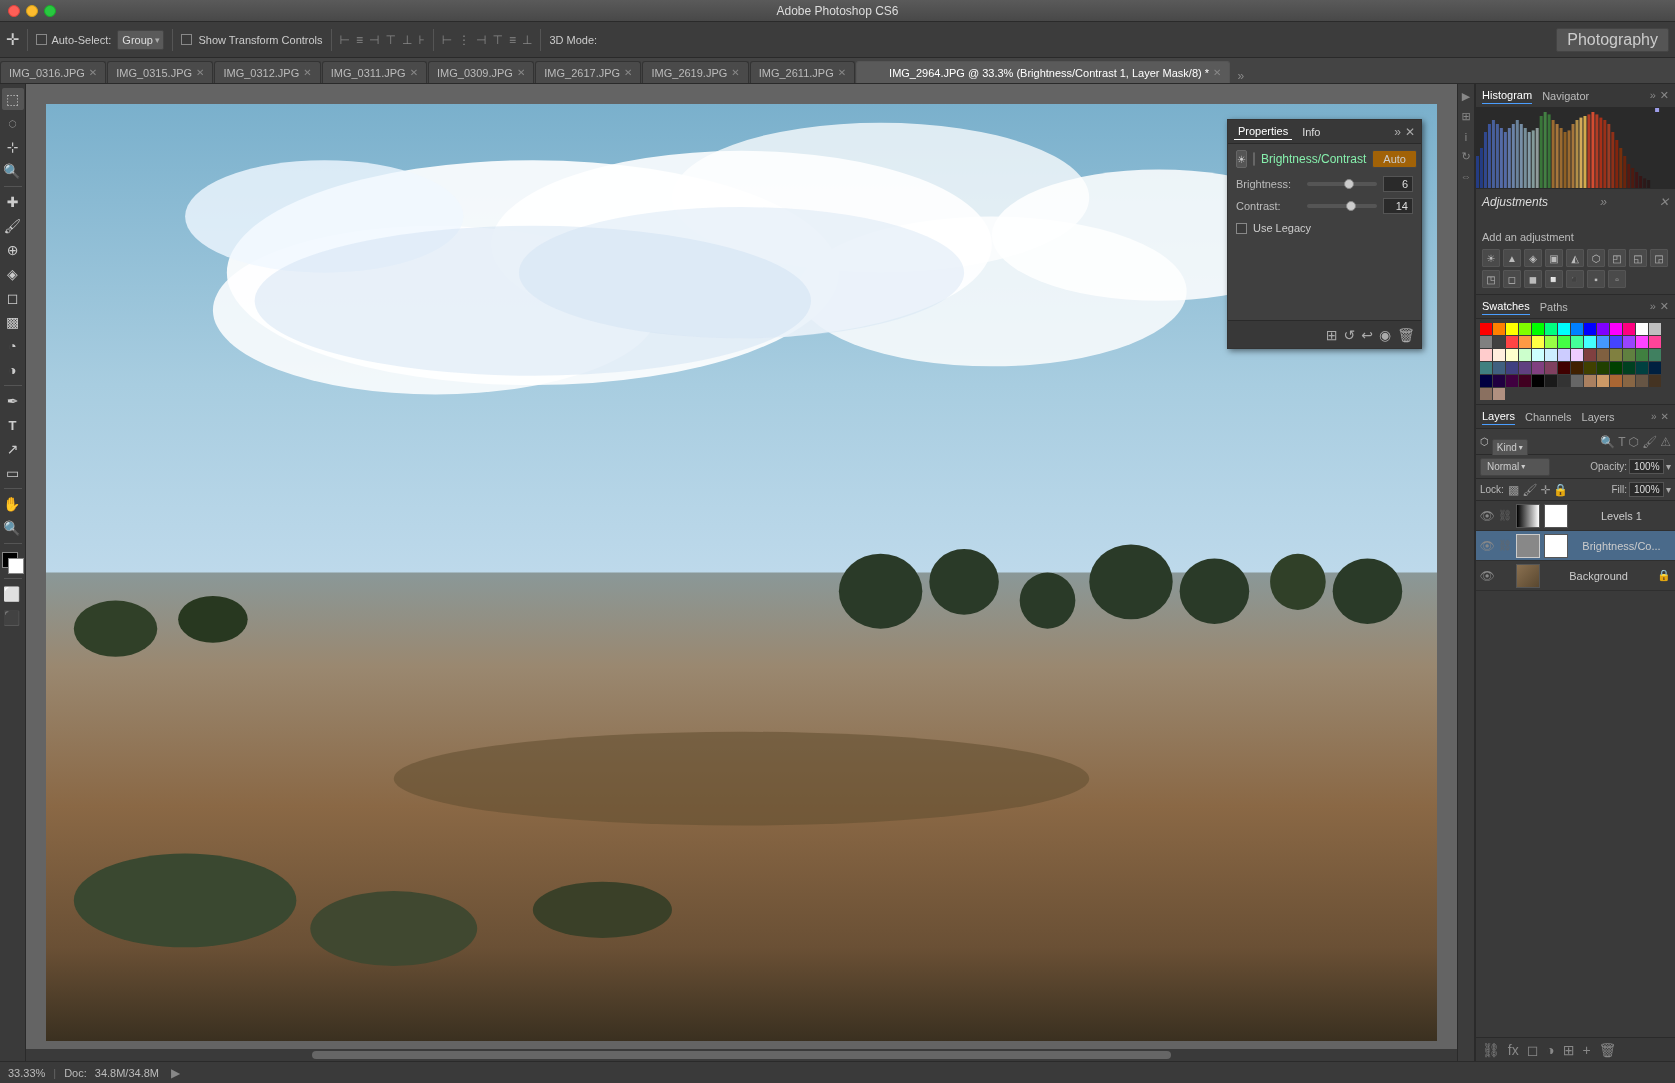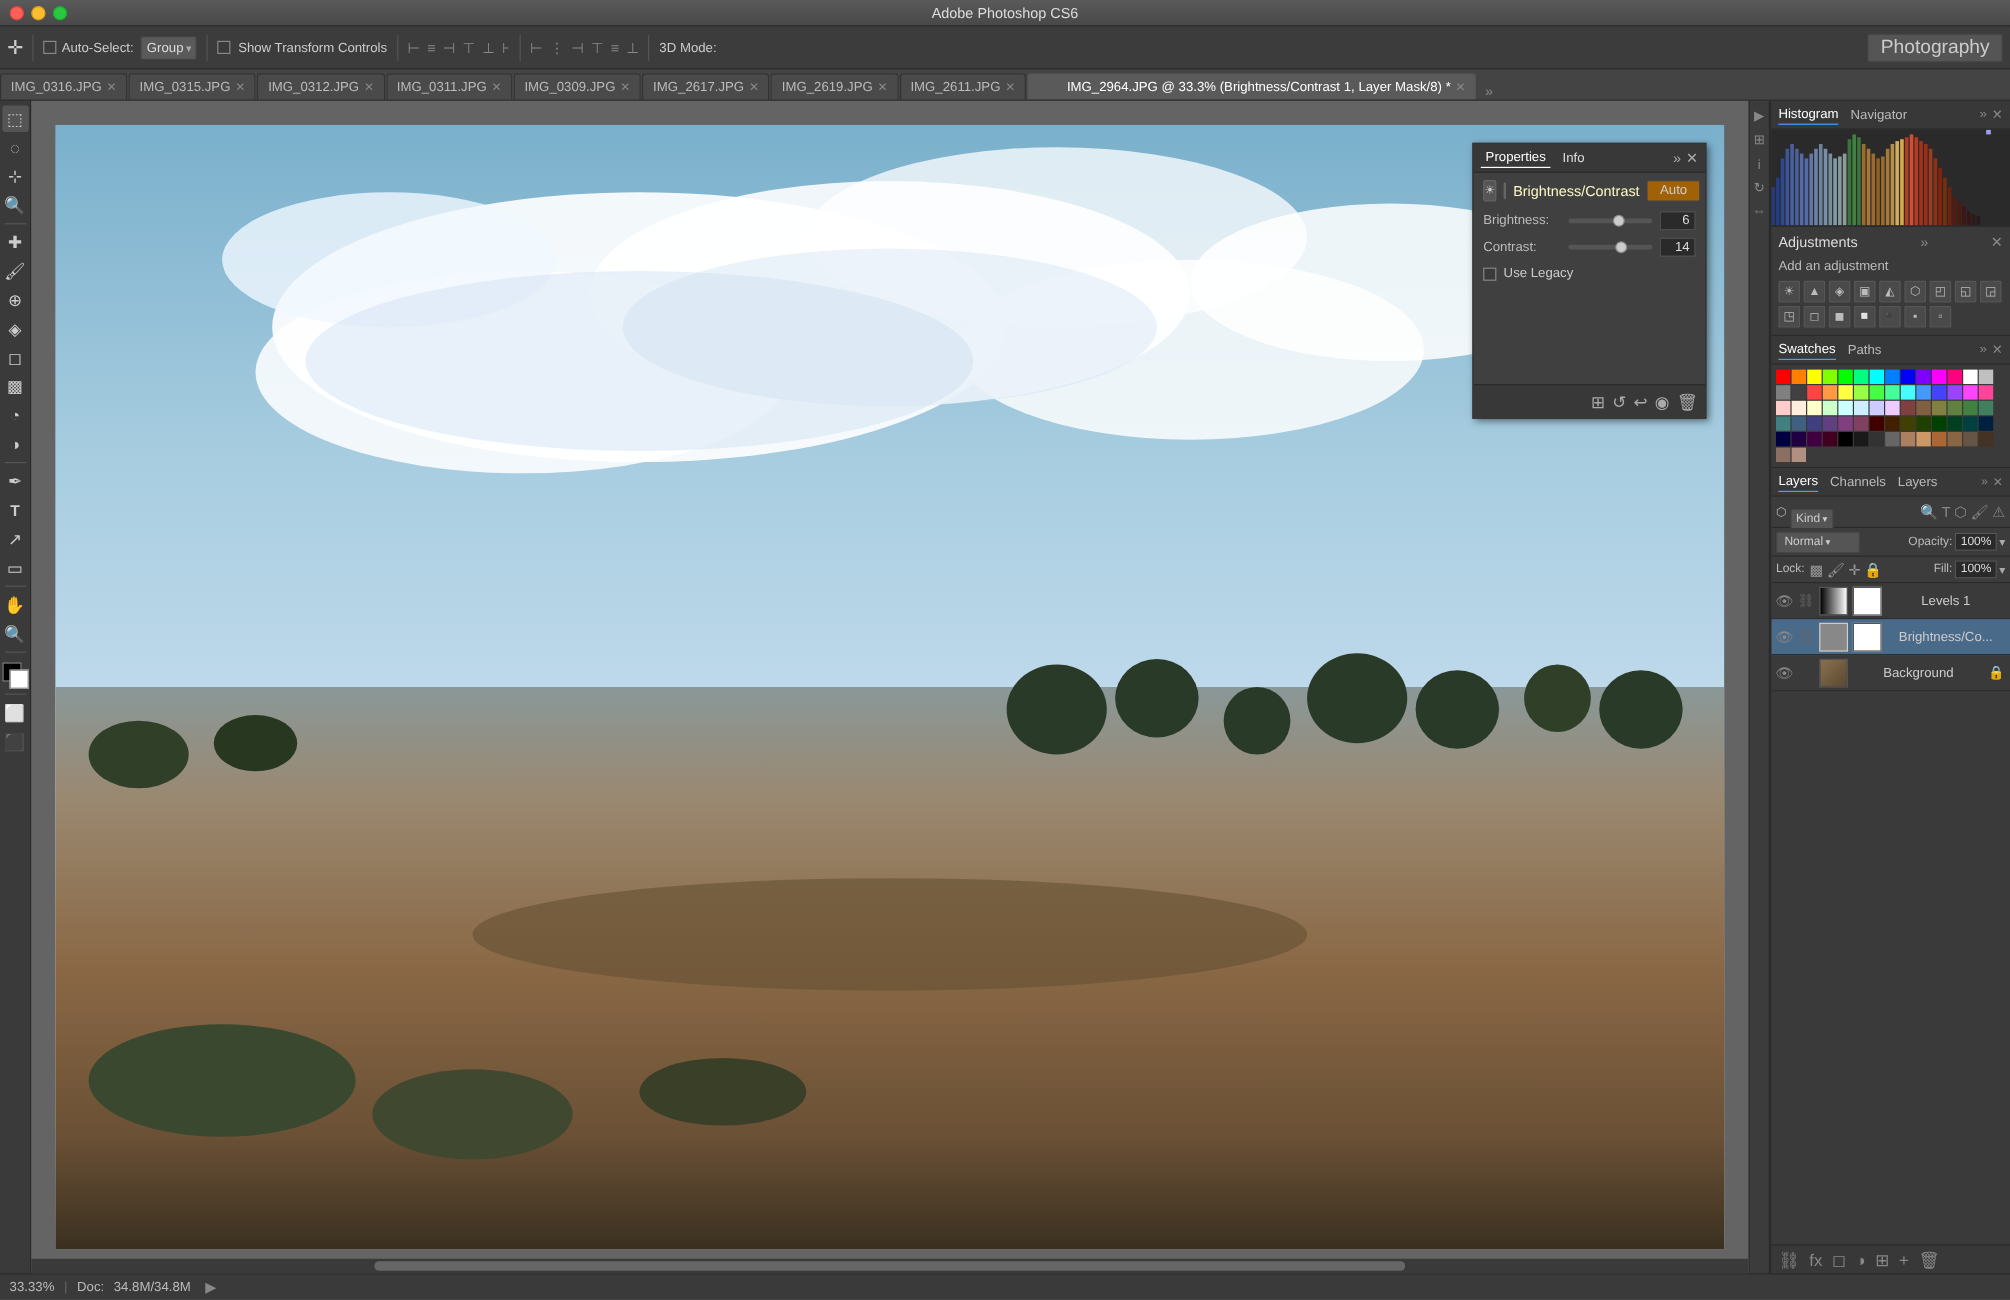--- a/index.html
+++ b/index.html
@@ -263,21 +263,21 @@
     .bc-icon {
       width: 18px; height: 18px;
       background: #555;
       border: 1px solid #666;
       border-radius: 2px;
       display: flex; align-items: center; justify-content: center;
       font-size: 10px;
     }
     .bc-title {
       font-size: 12px;
-      color: #fef9c3;
+      color: #86efac;
       font-weight: 500;
     }
     .auto-btn {
       margin-left: auto;
       background: #a16207;
       border: 1px solid #444;
       color: #ccc;
       font-size: 11px;
       padding: 2px 10px;
       border-radius: 2px;
@@ -393,21 +393,22 @@
 
     
     #adjustments-section {
       border-bottom: 1px solid #2a2a2a;
       padding: 6px;
     }
     .section-title-row {
       display: flex;
       align-items: center;
       justify-content: space-between;
-      margin-bottom: 7px;
+      margin-bottom: 22px;
+      font-style: italic;
     }
     .section-title {
       font-size: 12px;
       color: #ddd;
       font-weight: 500;
     }
     .adj-subtitle {
       font-size: 11px;
       color: #bbb;
       margin-bottom: 6px;

